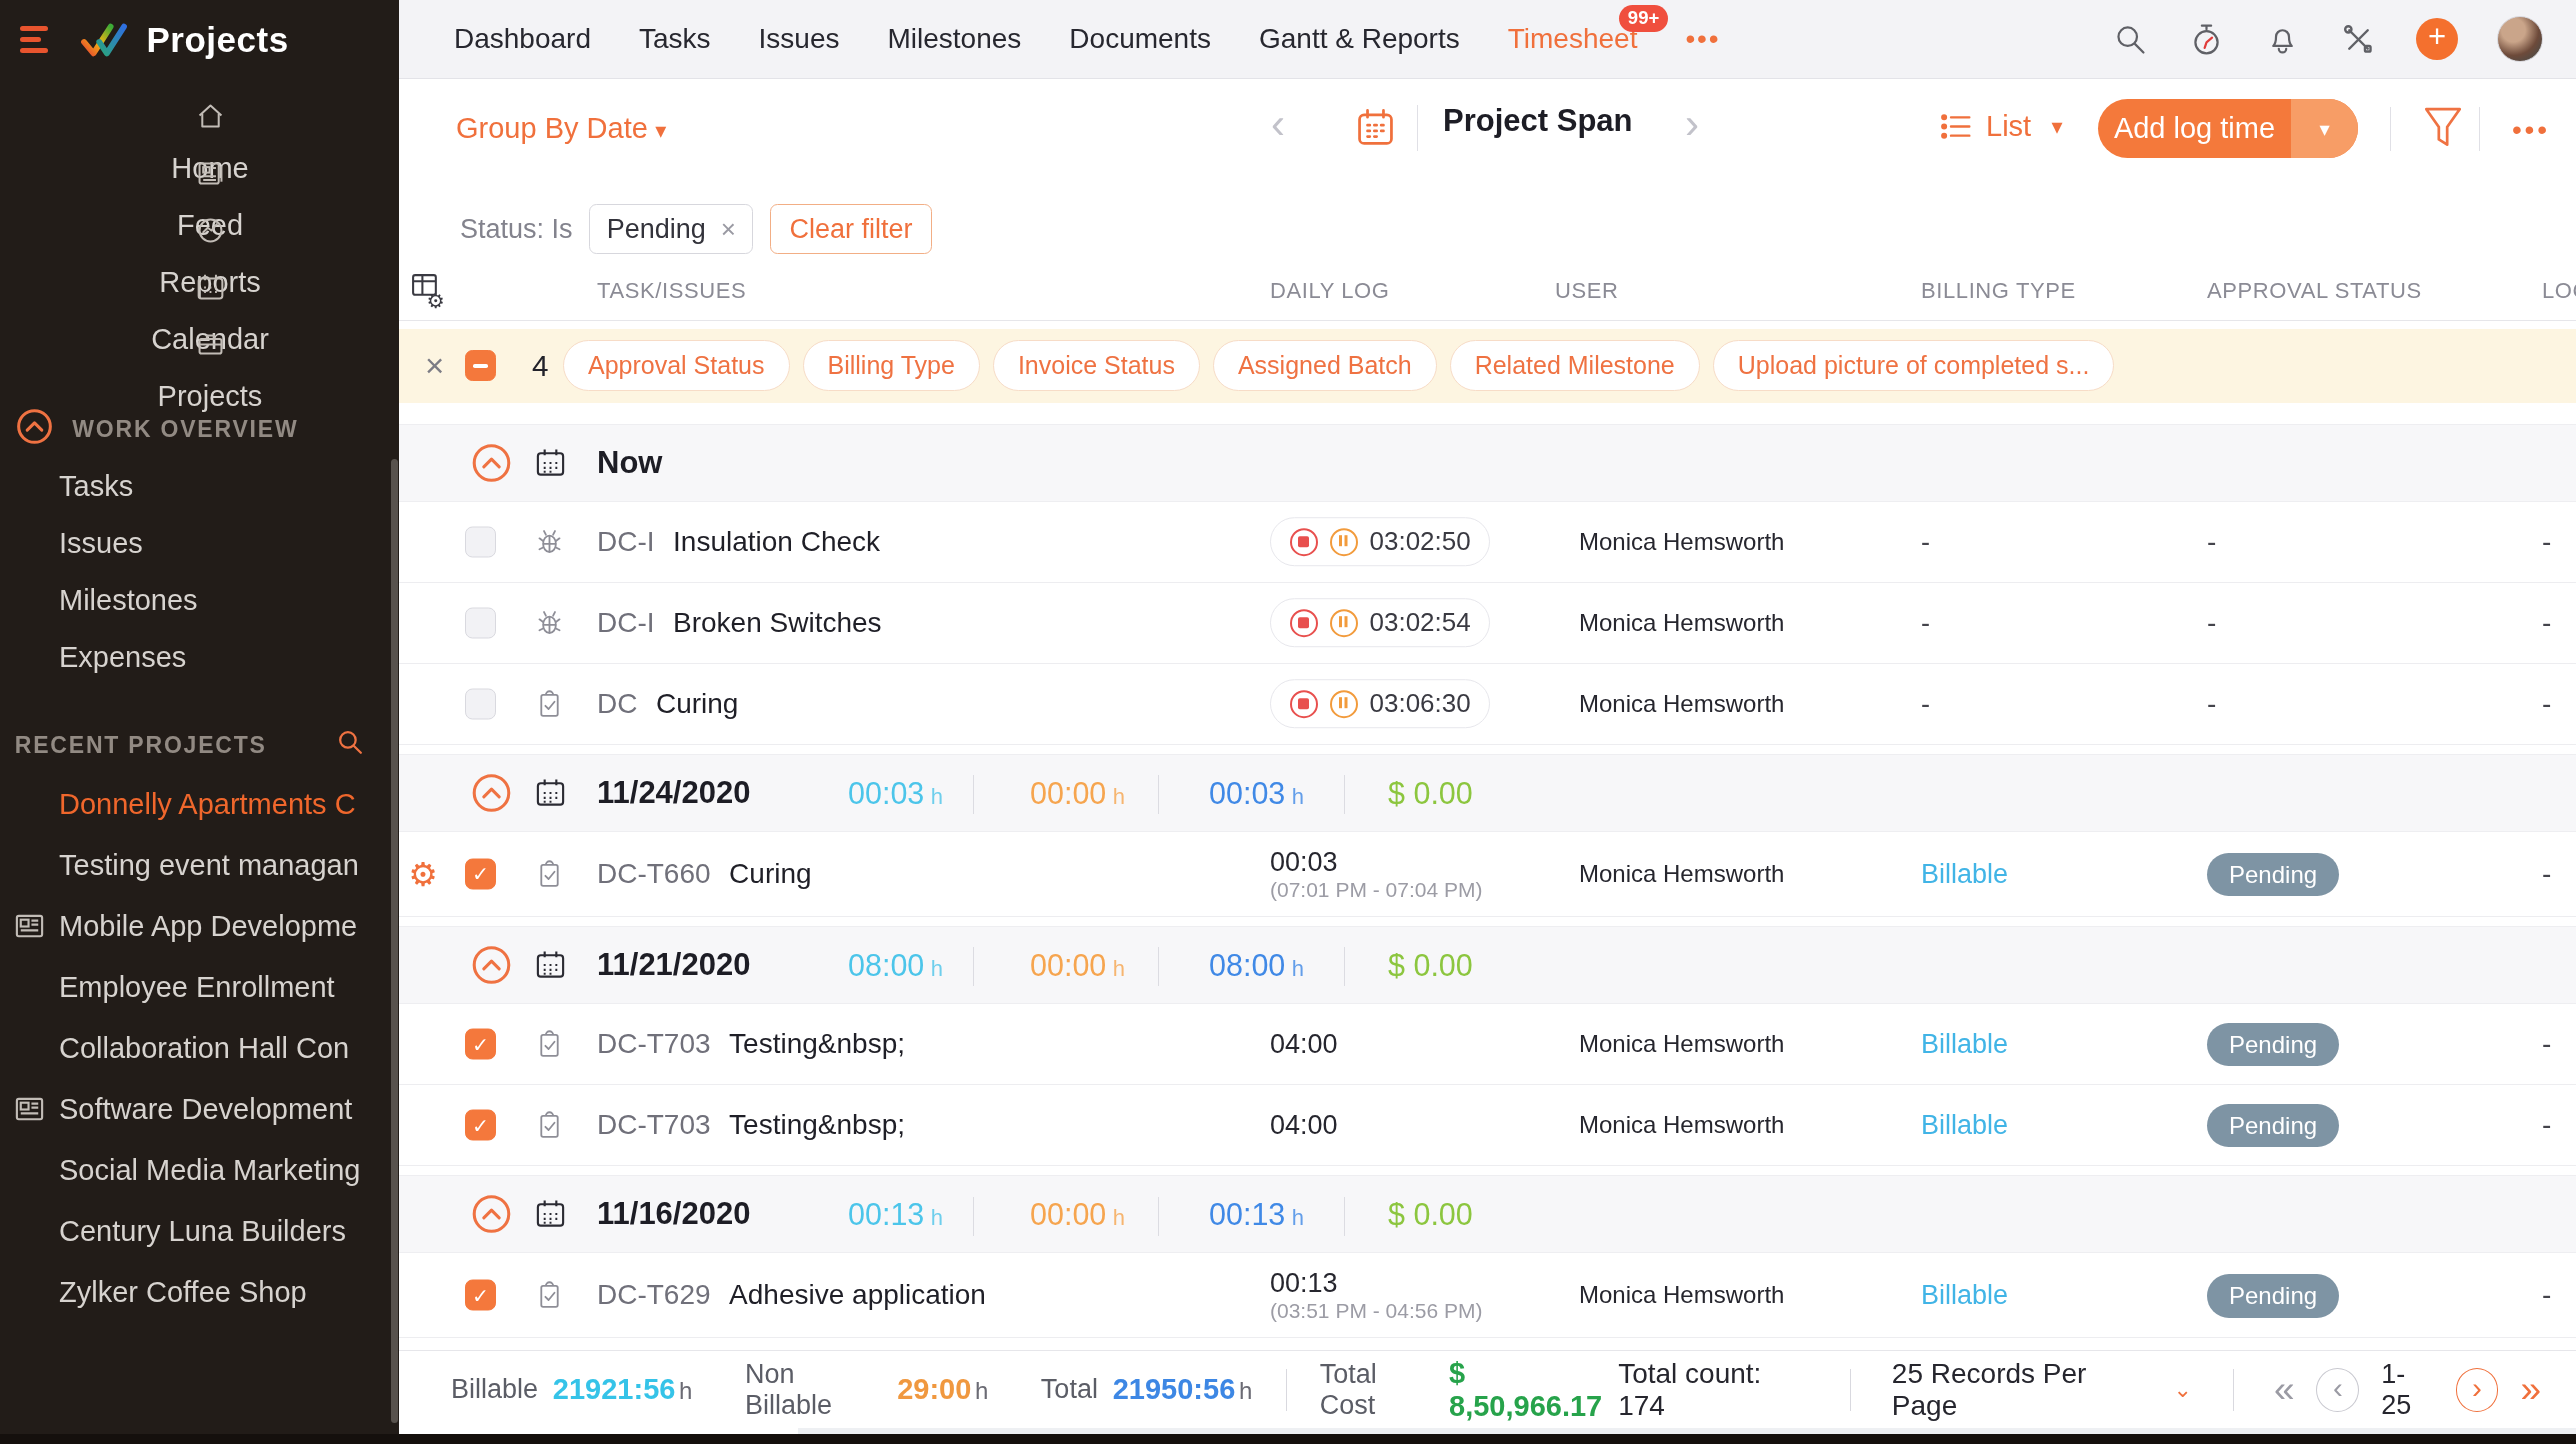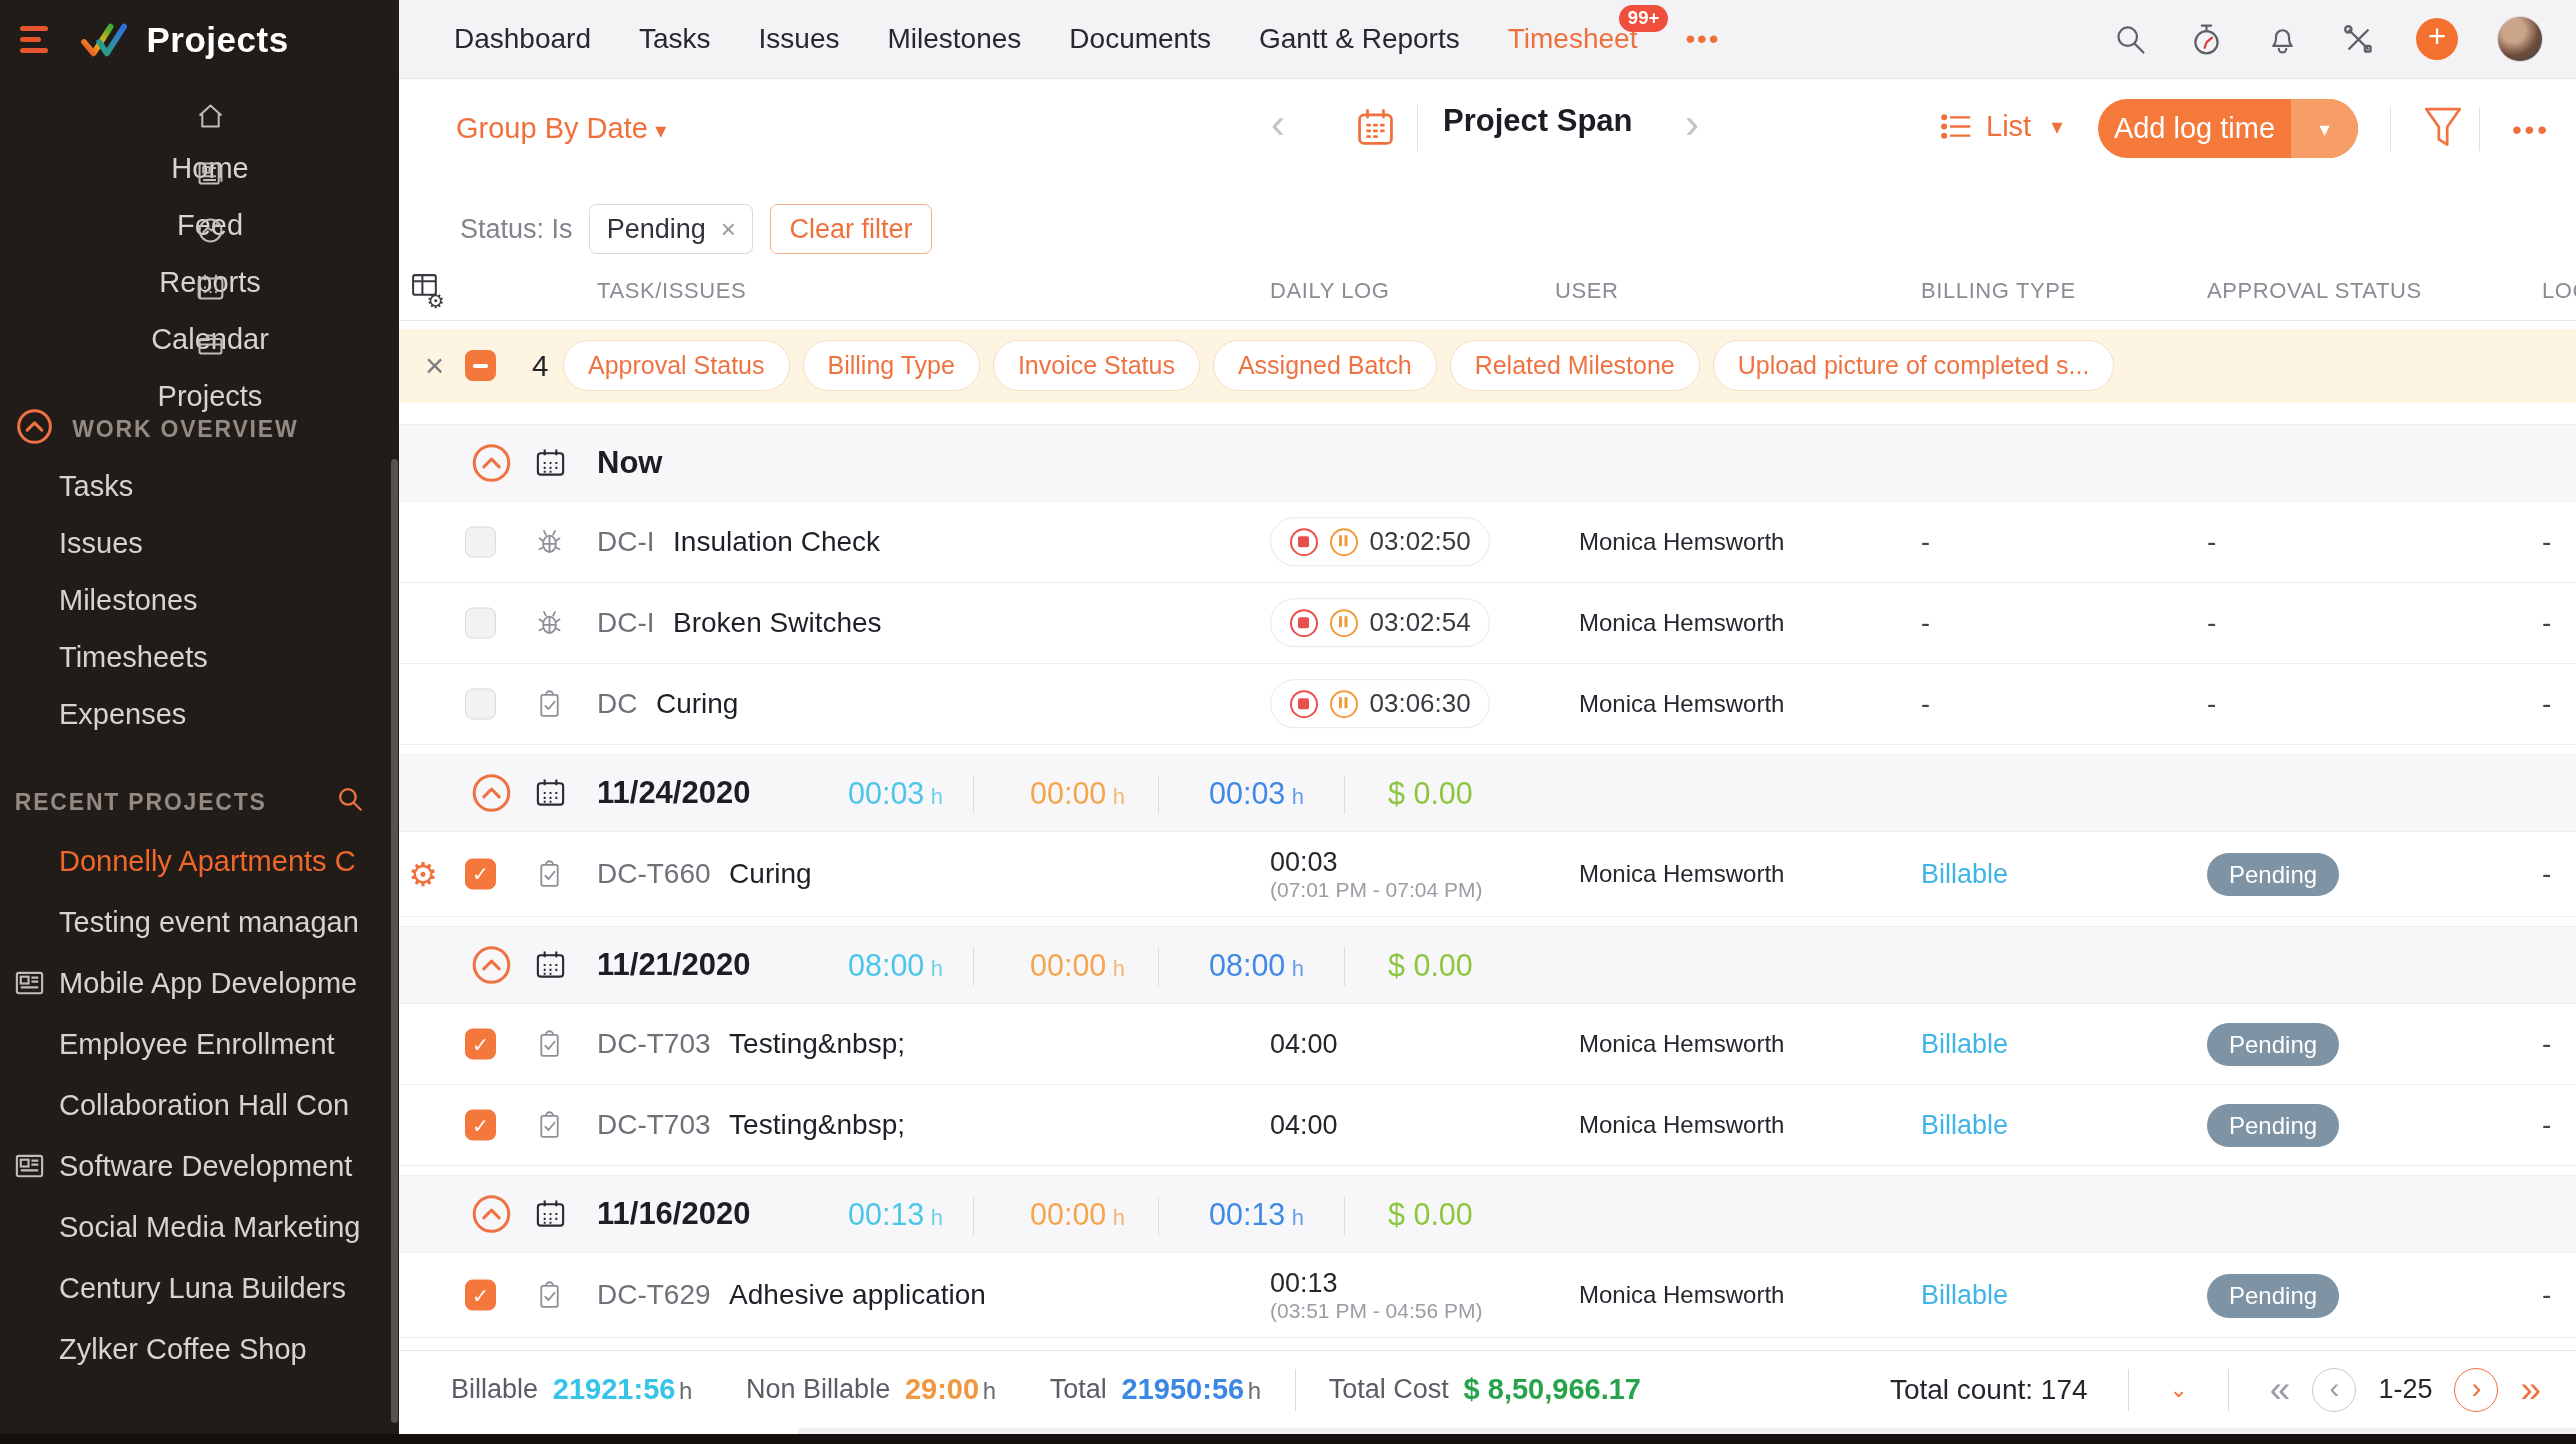--- a/index.html
+++ b/index.html
@@ -236,21 +236,20 @@
             <circle cx="16" cy="16" r="13" stroke="#ef7242" stroke-width="2.5"></circle>
             <path d="M10 19 l6 -6 6 6" stroke="#ef7242" stroke-width="2.5" stroke-linecap="round" stroke-linejoin="round"></path>
           </svg>
       </span>
       <span>WORK OVERVIEW</span>
     </div>
     <div id="wo-items">
         <div class="sub-item">Tasks</div>
         <div class="sub-item">Issues</div>
         <div class="sub-item">Milestones</div>
-        <div class="sub-item">Timesheets</div>
         <div class="sub-item">Expenses</div>
       </div>
     <div class="sec-head rp">
       <span>RECENT PROJECTS</span>
       <span class="rpsearch">
         <svg viewBox="0 0 36 36" fill="none" stroke-width="2.6">
             <circle cx="15" cy="15" r="9"></circle>
             <path d="M22 22 l8 8" stroke-linecap="round"></path>
           </svg>
       </span>
@@ -660,20 +659,21 @@
         <span class="f-gap"></span>
         <span class="f-lab">Total</span>
         <span class="f-val v-total"><span>21950:56</span><span class="f-hu">h</span></span>
         <span class="f-div"></span>
         <span class="f-lab">Total Cost</span>
         <span class="f-val v-cost">$ 8,50,966.17</span>
       </span>
       <span class="f-right">
         <span class="f-count">Total count: 174</span>
         <span class="f-div"></span>
+        <span class="f-per">25 Records Per Page</span>
         <span class="f-caret">⌄</span>
         <span class="f-div"></span>
         <span class="pg">«</span>
         <span class="pg-circle">‹</span>
         <span class="f-range">1-25</span>
         <span class="pg-circle orange">›</span>
         <span class="pg orange">»</span>
       </span>
     </div>
     <div class="footer-strip"></div>

